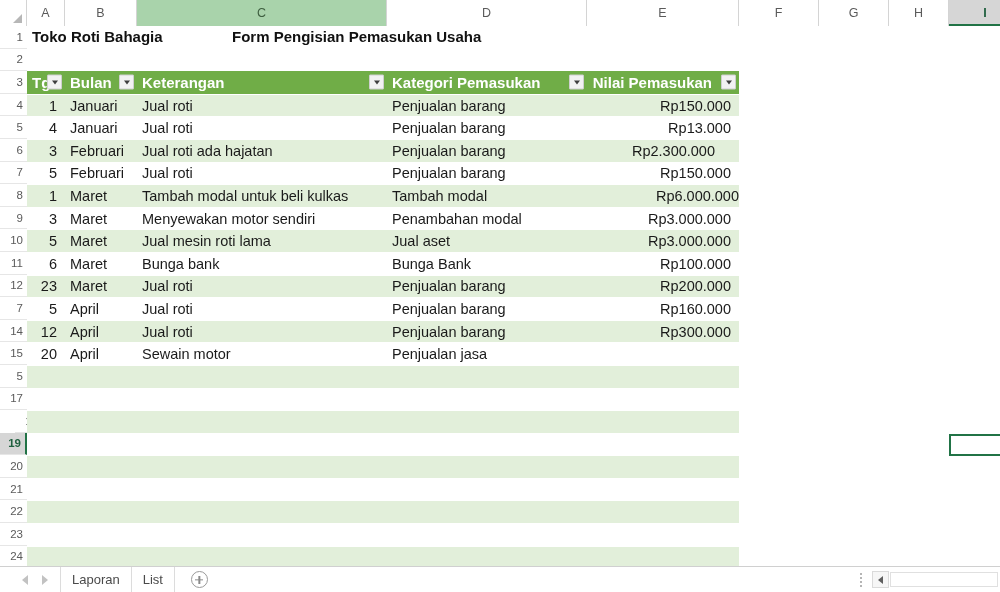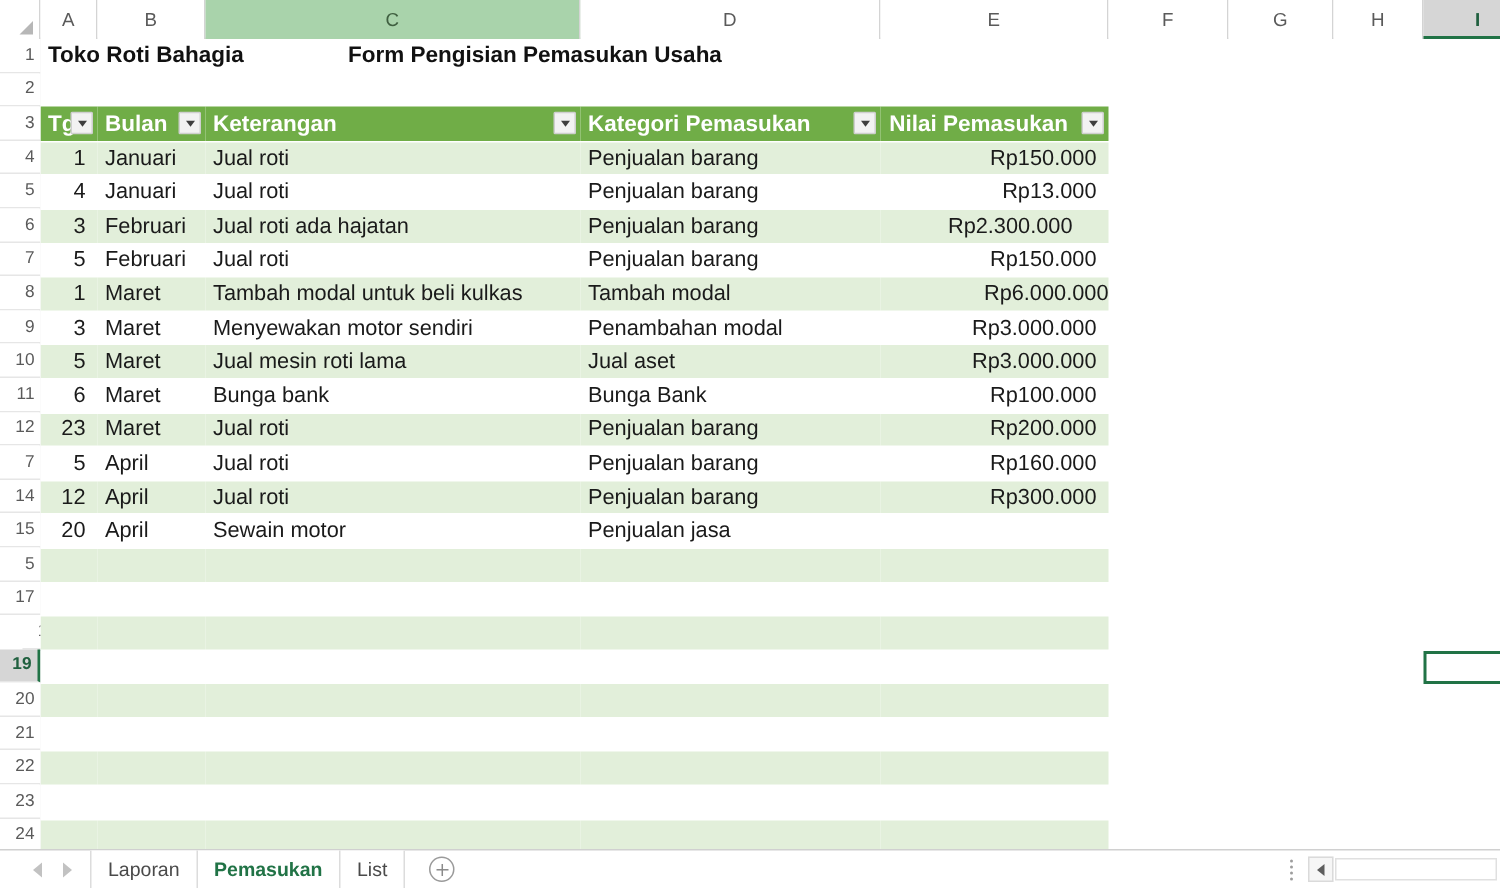--- a/index.html
+++ b/index.html
@@ -402,21 +402,20 @@
 
   <div class="active-cell" id="active-cell" style="left: 949px; width: 73px; top: 433.8px; height: 22.6px;"></div>
 
   <div class="tabbar">
     <div class="navarrows">
       <span class="ar left"></span>
       <span class="ar right"></span>
     </div>
     <div class="tabs" id="tabs">
         <div class="tab">Laporan</div>
-        <div class="tab active">Pemasukan</div>
         <div class="tab">List</div>
       </div>
     <div class="addsheet"></div>
     <div class="hscroll-zone">
       <span class="grip">
           <span></span>
           <span></span>
           <span></span>
           <span></span>
         </span>

